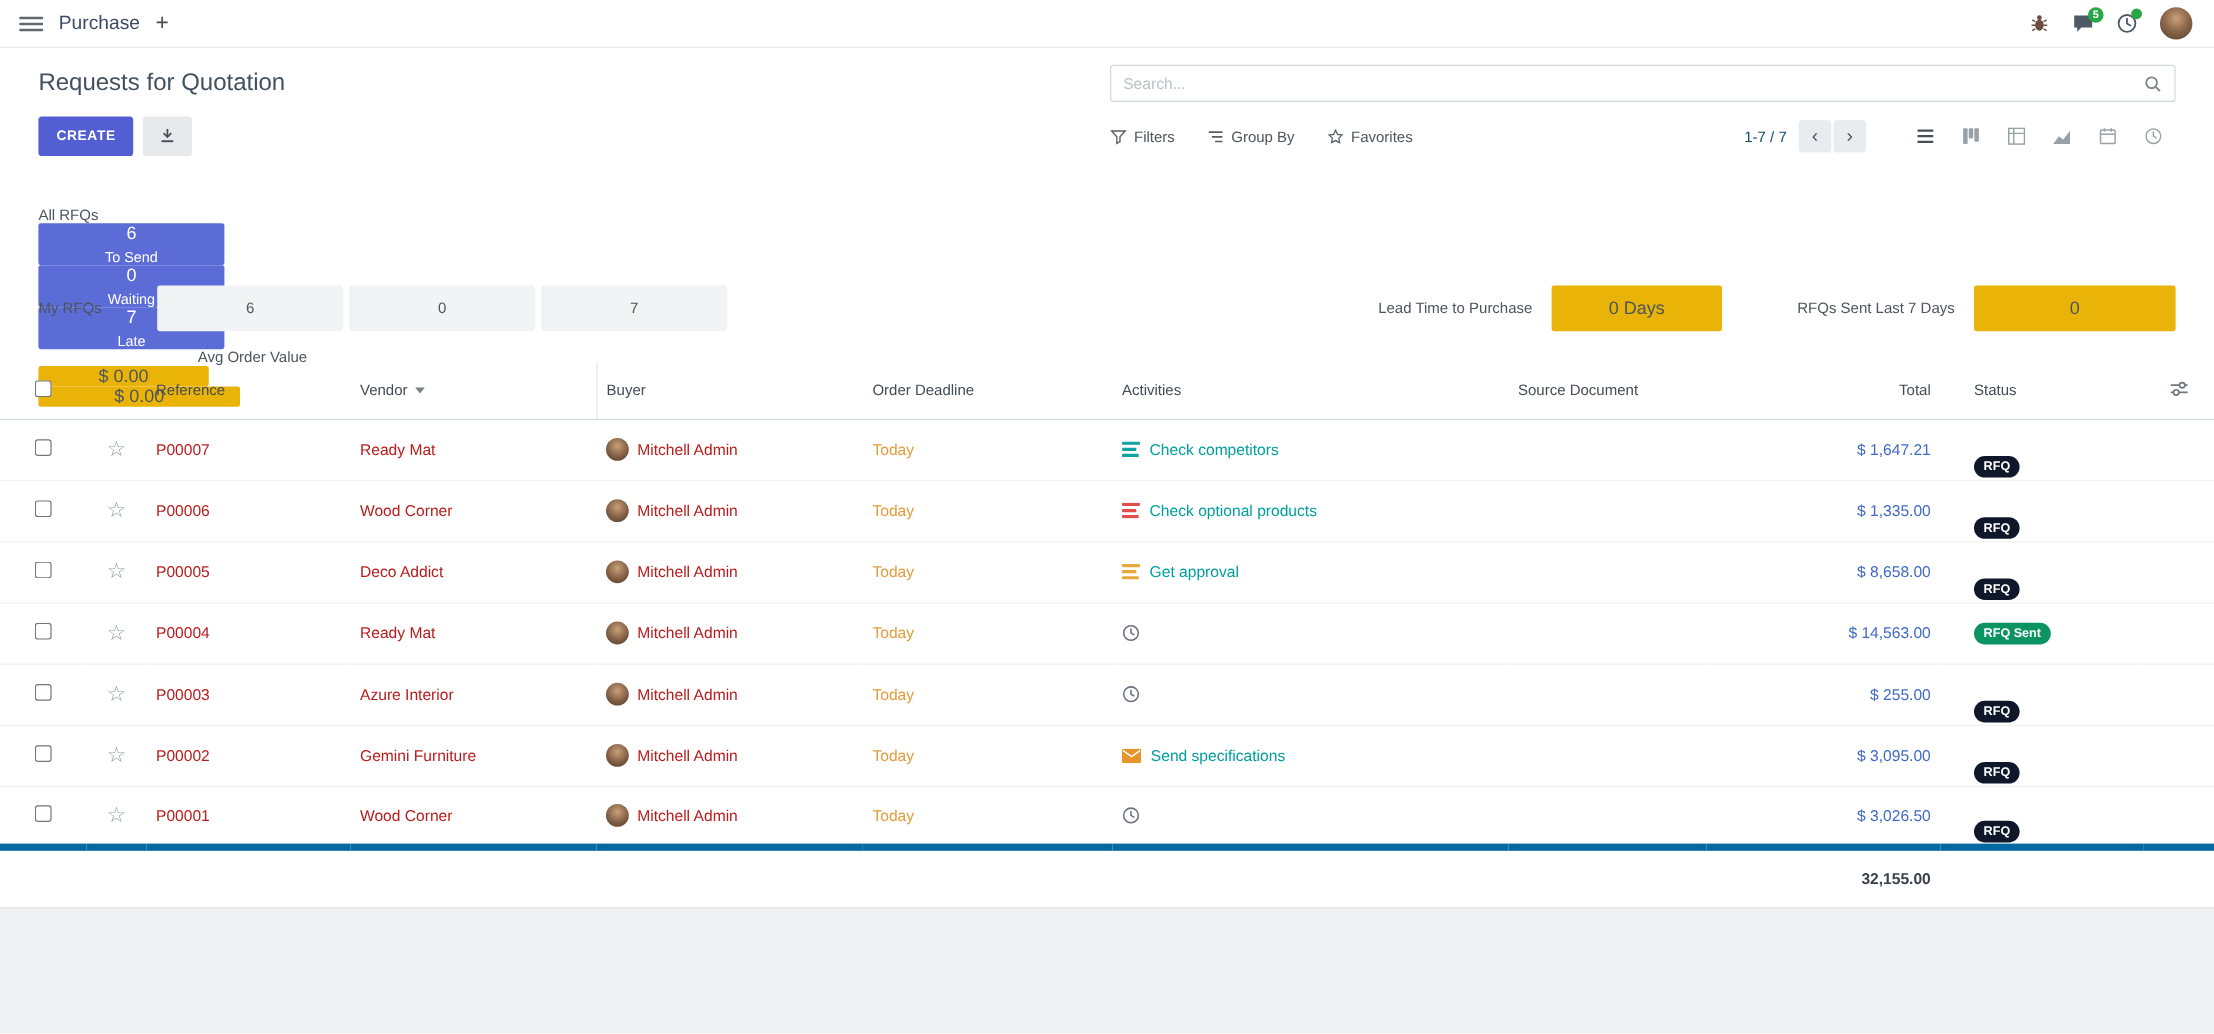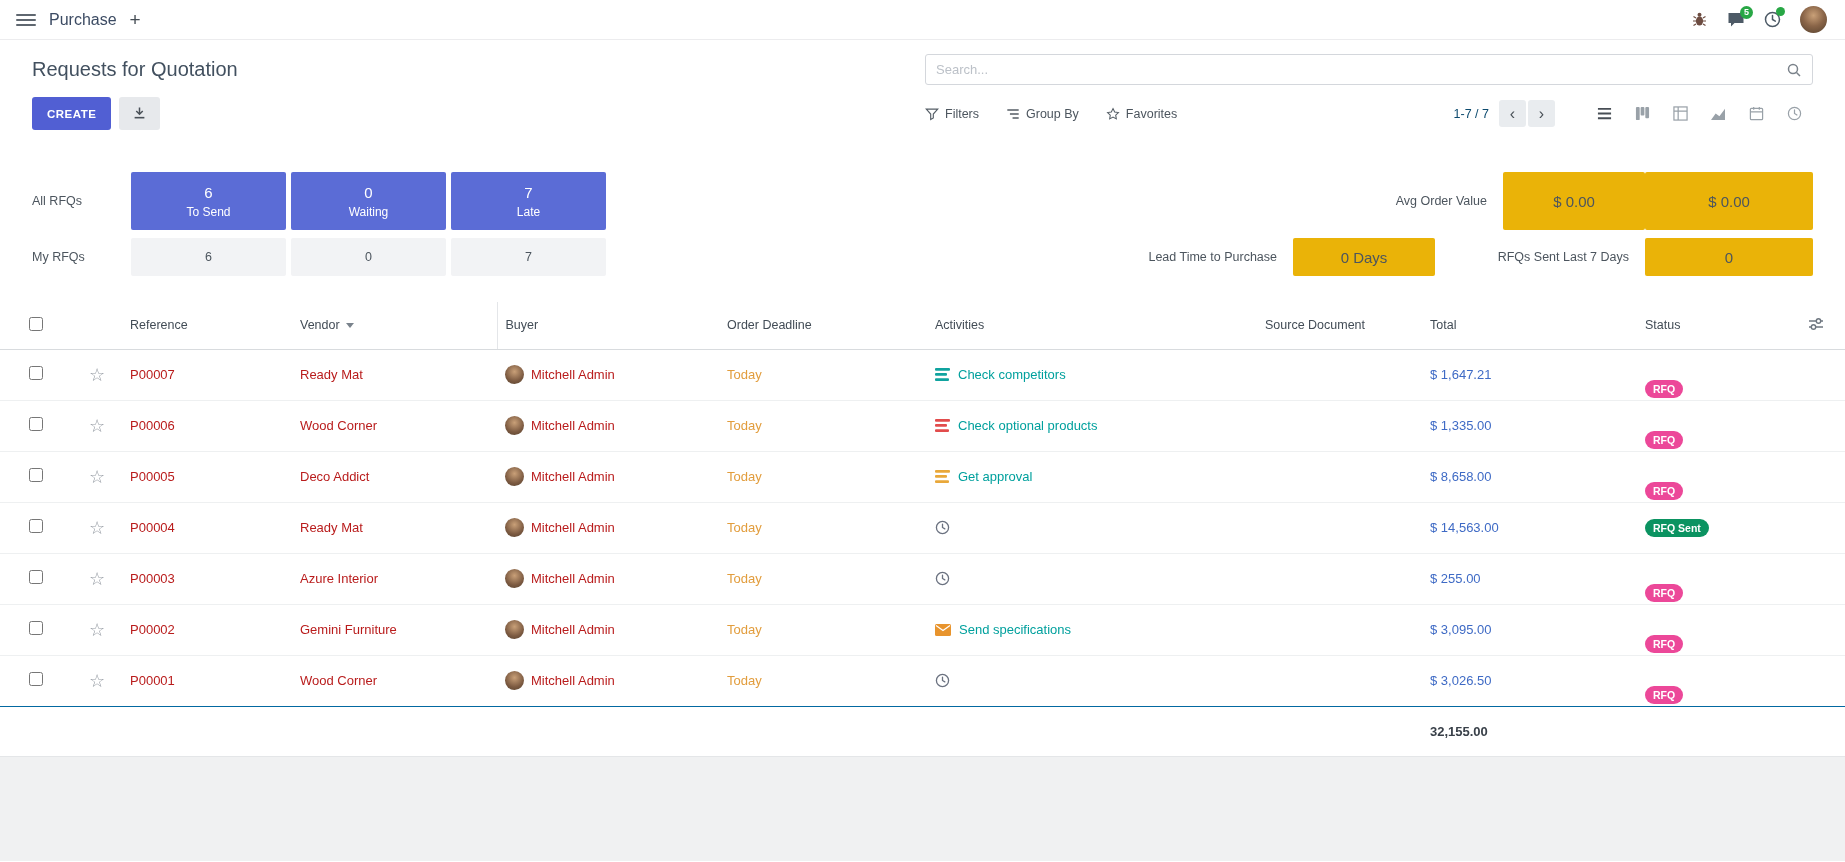--- a/index.html
+++ b/index.html
@@ -43,21 +43,21 @@
   .pager-text { font-size:12.5px; color:#0c4a6e; }
   .pager-btns { display:flex; gap:2px; }
   .pager-btn { width:27px; height:27px; background:#e9ecef; border:none; border-radius:3px;
                color:#495057; font-size:16px; line-height:1; cursor:pointer; }
   .view-switcher { display:flex; margin-left:30px; }
   .view-btn { width:38px; height:30px; display:flex; align-items:center; justify-content:center;
               background:none; border:none; cursor:pointer; }
   
   .dashboard { padding:24px 32px 26px; background:#fff; display:flex; flex-direction:column; gap:8px; }
   .dash-row { display:flex; align-items:stretch; }
-  .dash-row.r1 { height:58px; }
+  .dash-row.r1 { height:58px;flex-direction:column; }
   .dash-row.r2 { height:38px; }
   .dash-label { width:99px; display:flex; align-items:center; font-size:12.5px; color:#4c555e; cursor:pointer; }
   .tile { width:155px; margin-right:5px; border-radius:2px; cursor:pointer; }
   .tile.blue { background:#5b6cd6; color:#fff; display:flex; flex-direction:column;
                align-items:center; justify-content:center; gap:4px; }
   .tile .count { font-size:15px; }
   .tile .tlabel { font-size:12px; }
   .mybox { width:155px; margin-right:5px; background:#f2f3f5; border-radius:2px; cursor:pointer;
            display:flex; align-items:center; justify-content:center; font-size:12.5px; color:#4c555e; }
   .spacer { flex:1; }
@@ -69,39 +69,39 @@
               justify-content:center; font-size:15px; color:#4c555e; }
   .stat-box.w1 { width:142px; }
   .stat-box.w2 { width:168px; }
   
   table { width:1845px; border-collapse:collapse; table-layout:fixed; background:#fff; }
   thead th { height:47px; font-size:12.5px; font-weight:400; color:#424c56; text-align:left;
              padding:0 8px; border-bottom:1px solid #d8dbde; }
   th.c-vendor { border-right:1px solid #e4e6e9; }
   tbody td { height:51px; padding:0 8px; border-top:1px solid #eef0f1; font-size:13px; vertical-align:middle; }
   tbody tr:first-child td { border-top:none; }
-  tfoot td { height:50px; border-top:1px solid #0369a1; font-weight:700; color:#394049; padding:0 8px; }
+  tfoot td { height:50px; border-top:6px solid #0369a1; font-weight:700; color:#394049; padding:0 8px; }
   .c-sel { text-align:center; padding:0 !important; }
   .c-sel input { width:14px; height:14px; accent-color:#5b6cd6; }
   .c-star { text-align:center; }
   .star { color:#949aa2; font-size:18px; cursor:pointer; }
   .link { color:#b91c1c; cursor:pointer; }
   .today { color:#e29d3d; }
   .buyer { display:flex; align-items:center; gap:7px; }
   .row-avatar { width:19px; height:19px; border-radius:50%; flex:none;
                 background: radial-gradient(circle at 50% 35%, #c9a078 0%, #7c5a41 60%, #54402e 100%); }
   .activity { display:flex; align-items:center; }
   .act-icon { display:flex; align-items:center; cursor:pointer; }
   .activity-label { color:#00a09d; margin-left:8px; cursor:pointer; }
-  .c-total { text-align:left; }
+  .c-total { text-align:right; }
   .money { color:#3e6ac5; }
   .c-status { padding-left:28px !important; }
   .badge { display:inline-block; color:#fff; font-size:10.5px; font-weight:700;
            padding:3px 8px; border-radius:10px; white-space:nowrap; }
-  .badge.rfq { background:#ec4899;margin-top:28px; }
+  .badge.rfq { background:#0f172a;margin-top:28px; }
   .badge.rfq-sent { background:#0b9361; }
   .sort-caret { display:inline-block; width:0; height:0; margin-left:6px; vertical-align:middle;
                 border-left:4px solid transparent; border-right:4px solid transparent; border-top:5px solid #7a838c; }
   .filler { height:105px; background:#f0f1f2; border-top:1px solid #e4e6e8; }
 </style>
 </head>
 <body>
 
 <nav class="navbar">
   <div class="nav-left">

